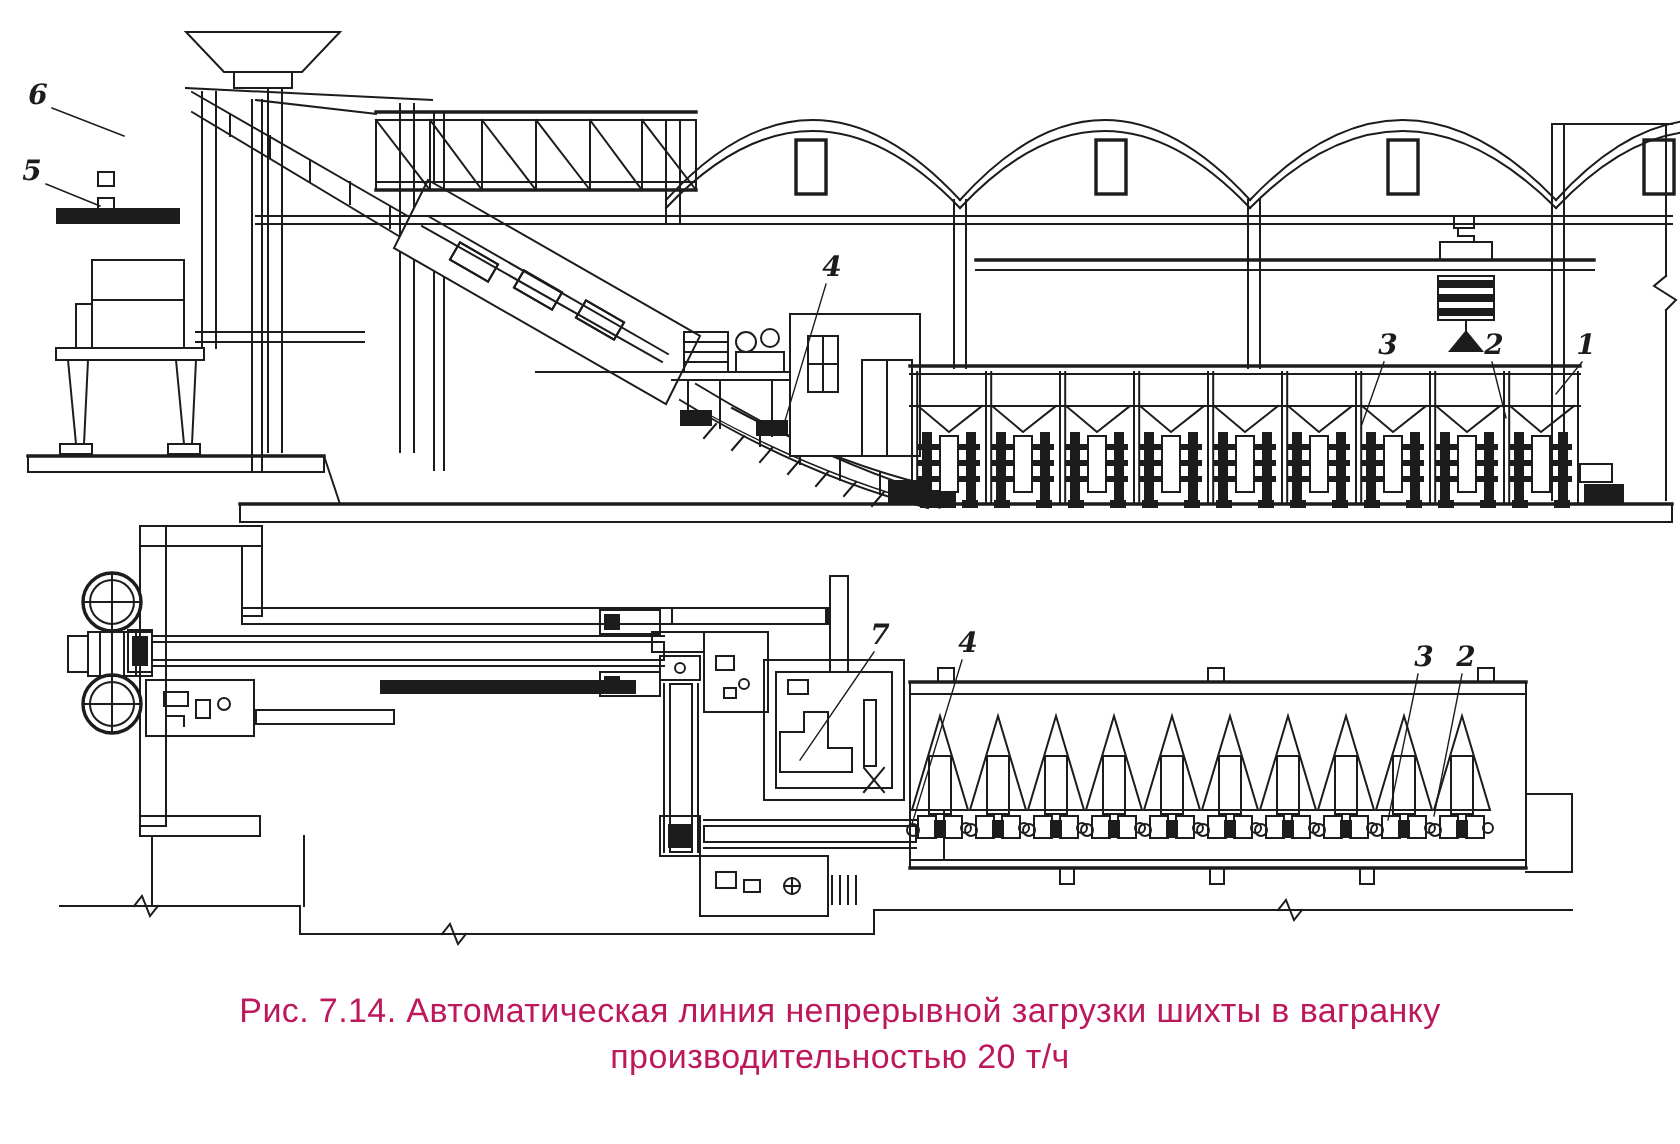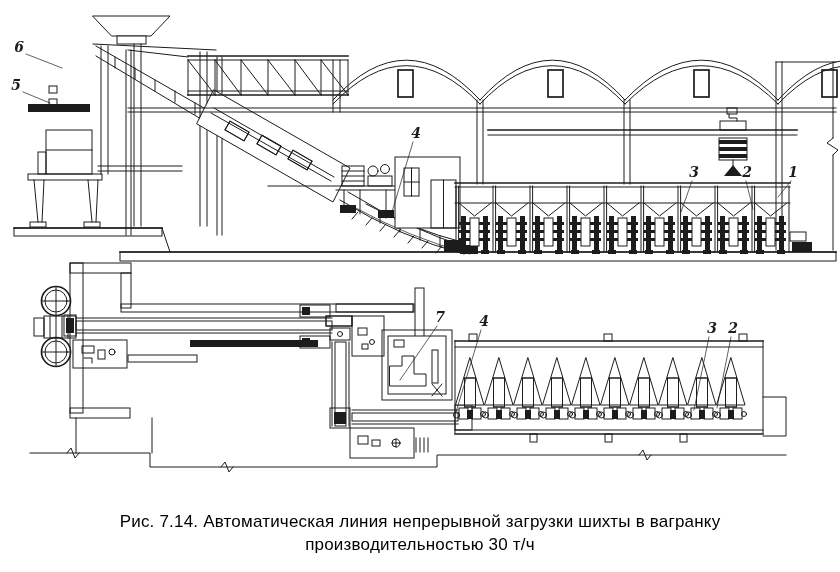--- a/index.html
+++ b/index.html
@@ -8,21 +8,21 @@
   svg{display:block;}
   
   svg path,svg line,svg rect,svg circle,svg polyline,svg polygon{
       stroke:#1c1c1c;fill:none;stroke-width:1;stroke-linecap:square;}
   svg .f{fill:#1c1c1c;stroke:none;}
   svg .w{fill:#ffffff;}
   svg .t{stroke-width:1.7;}
   svg .thin{stroke-width:.7;}
   svg text{stroke:none;fill:#1c1c1c;}
   svg text.lbl{font:italic 700 14px "DejaVu Serif",serif;}
-  .caption{margin-top:22px;text-align:center;color:#000000;
+  .caption{margin-top:6px;text-align:center;color:#be185d;
            font-size:17px;line-height:1.38;letter-spacing:.2px;}
 </style>
 </head>
 <body>
 
 <div class="figure">
 <svg width="840" height="488" viewBox="0 0 840 488">
   <defs>
     <pattern id="pH" width="6" height="6" patternUnits="userSpaceOnUse">
       <path d="M0,6 L6,0" stroke="#1c1c1c" stroke-width="0.9"></path>
@@ -453,15 +453,15 @@
       <text class="lbl" x="440" y="322" text-anchor="middle">7</text>
       <text class="lbl" x="484" y="326" text-anchor="middle">4</text>
       <text class="lbl" x="712" y="333" text-anchor="middle">3</text>
       <text class="lbl" x="733" y="333" text-anchor="middle">2</text>
     </g>
   </g>
 </svg>
 
 <div class="caption">
   <div>Рис. 7.14. Автоматическая линия непрерывной загрузки шихты в вагранку</div>
-  <div>производительностью 30 т/ч</div>
+  <div>производительностью 20 т/ч</div>
 </div>
 </div>
 
 </body></html>

